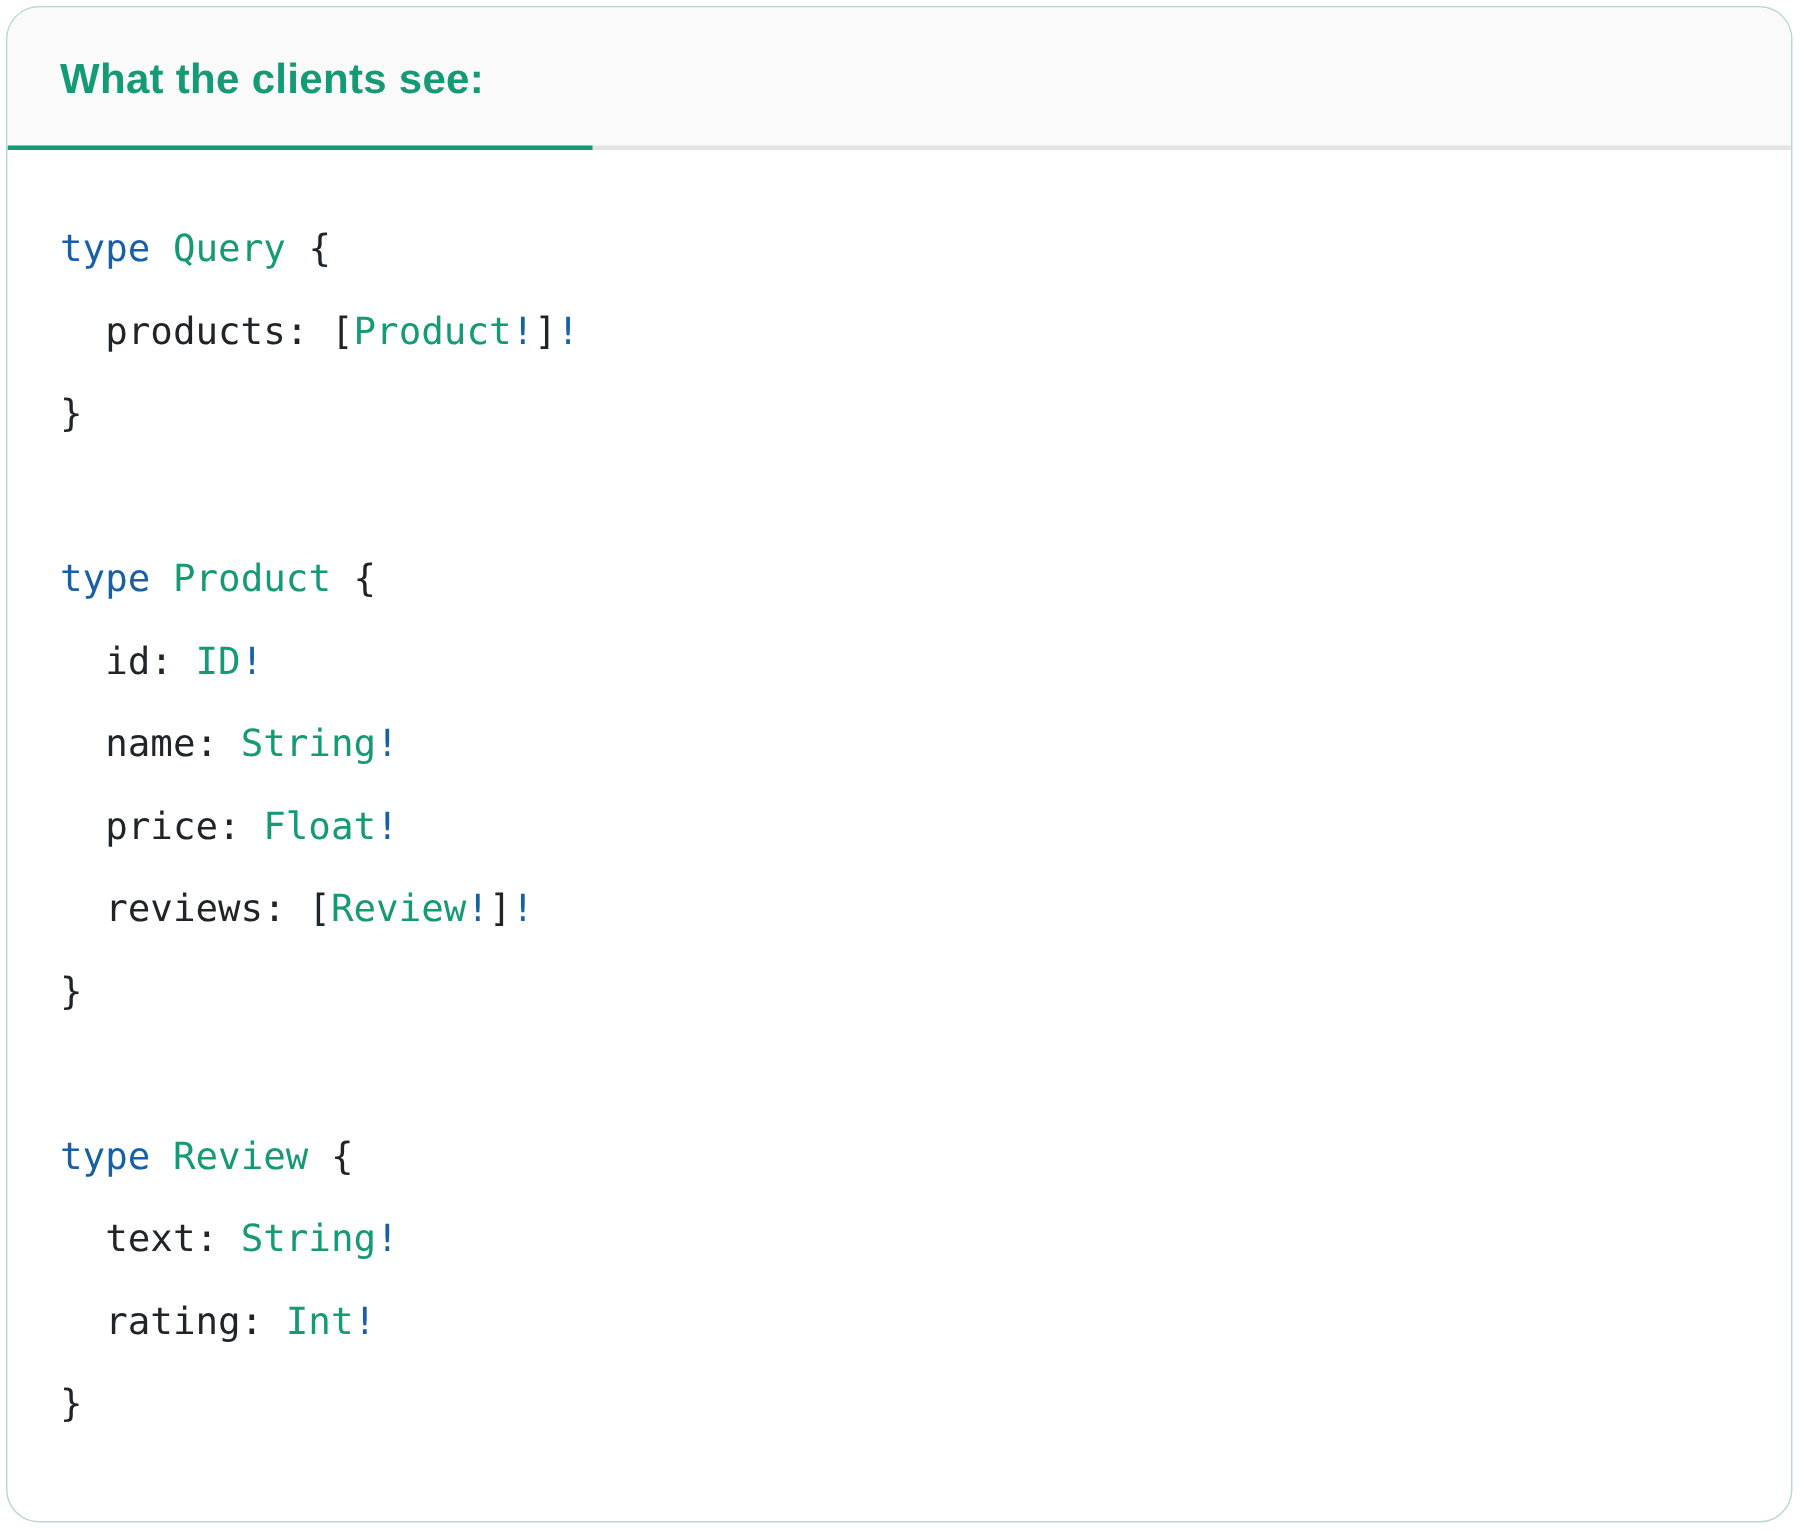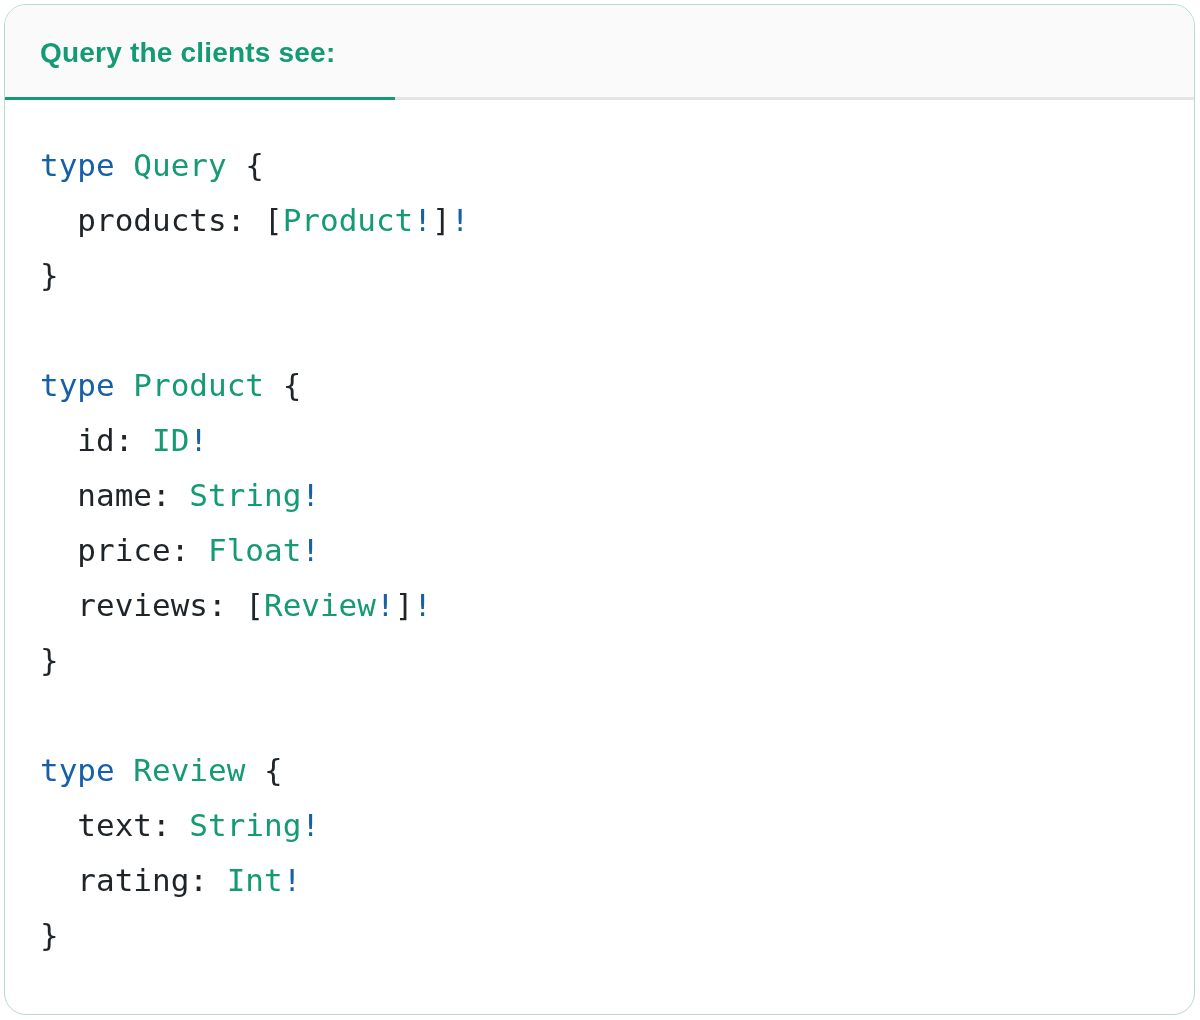--- a/index.html
+++ b/index.html
@@ -50,35 +50,35 @@
     color:var(--accent-green);
     font-size:28px;
     font-weight:600;
     letter-spacing:0.2px;
     white-space:nowrap;
   }
   .code{
     margin:0;
     padding:38px 20px 0 35px;
     font-family:"DejaVu Sans Mono","Liberation Mono",monospace;
-    font-size:31px;
+    font-size:25px;
     line-height:55px;
     white-space:pre;
     color:var(--plain-text);
   }
   .line{height:55px;}
   .tok-keyword{color:var(--keyword-blue);}
   .tok-type{color:var(--accent-green);}
   .tok-plain{color:var(--plain-text);}
 </style>
 </head>
 <body>
 
 <div class="card">
   <div class="tabbar">
     <div class="tab">
-      <span class="tab-label">Query the clients see:</span>
+      <span class="tab-label">What the clients see:</span>
     </div>
     <div class="tabbar-divider"></div>
     <div class="tab-underline"></div>
   </div>
   <pre class="code"><div class="line"><span class="tok-keyword">type</span><span class="tok-plain"> </span><span class="tok-type">Query</span><span class="tok-plain"> {</span></div><div class="line"><span class="tok-plain">  products: [</span><span class="tok-type">Product</span><span class="tok-keyword">!</span><span class="tok-plain">]</span><span class="tok-keyword">!</span></div><div class="line"><span class="tok-plain">}</span></div><div class="line">&nbsp;</div><div class="line"><span class="tok-keyword">type</span><span class="tok-plain"> </span><span class="tok-type">Product</span><span class="tok-plain"> {</span></div><div class="line"><span class="tok-plain">  id: </span><span class="tok-type">ID</span><span class="tok-keyword">!</span></div><div class="line"><span class="tok-plain">  name: </span><span class="tok-type">String</span><span class="tok-keyword">!</span></div><div class="line"><span class="tok-plain">  price: </span><span class="tok-type">Float</span><span class="tok-keyword">!</span></div><div class="line"><span class="tok-plain">  reviews: [</span><span class="tok-type">Review</span><span class="tok-keyword">!</span><span class="tok-plain">]</span><span class="tok-keyword">!</span></div><div class="line"><span class="tok-plain">}</span></div><div class="line">&nbsp;</div><div class="line"><span class="tok-keyword">type</span><span class="tok-plain"> </span><span class="tok-type">Review</span><span class="tok-plain"> {</span></div><div class="line"><span class="tok-plain">  text: </span><span class="tok-type">String</span><span class="tok-keyword">!</span></div><div class="line"><span class="tok-plain">  rating: </span><span class="tok-type">Int</span><span class="tok-keyword">!</span></div><div class="line"><span class="tok-plain">}</span></div></pre>
 </div>
 
 </body></html>

